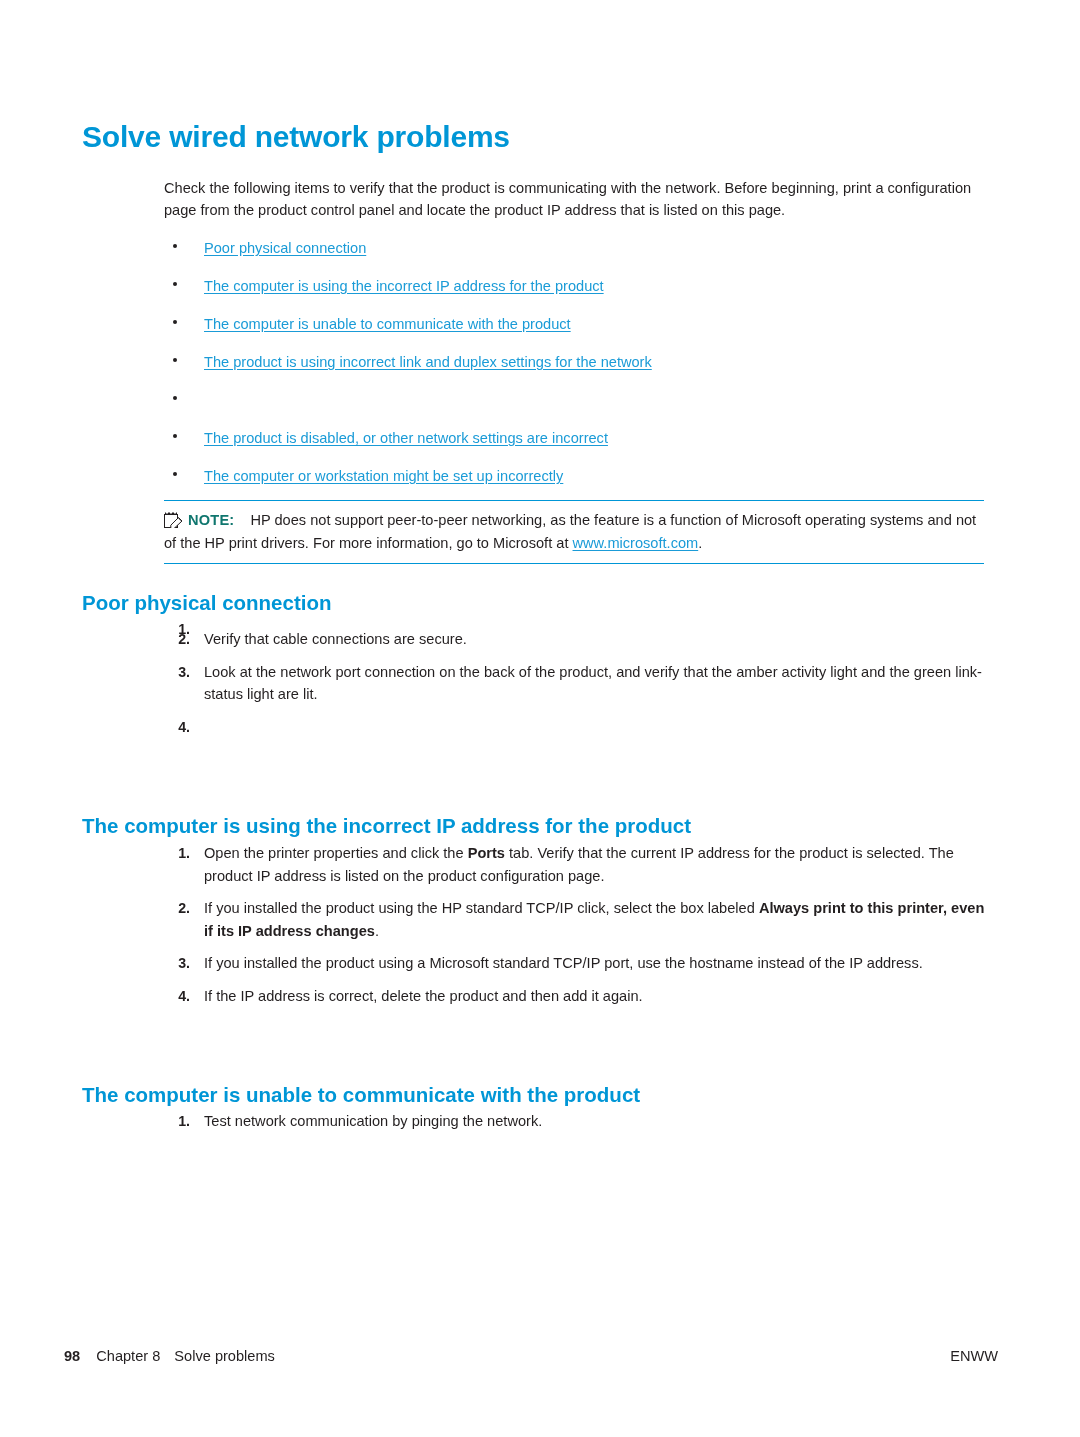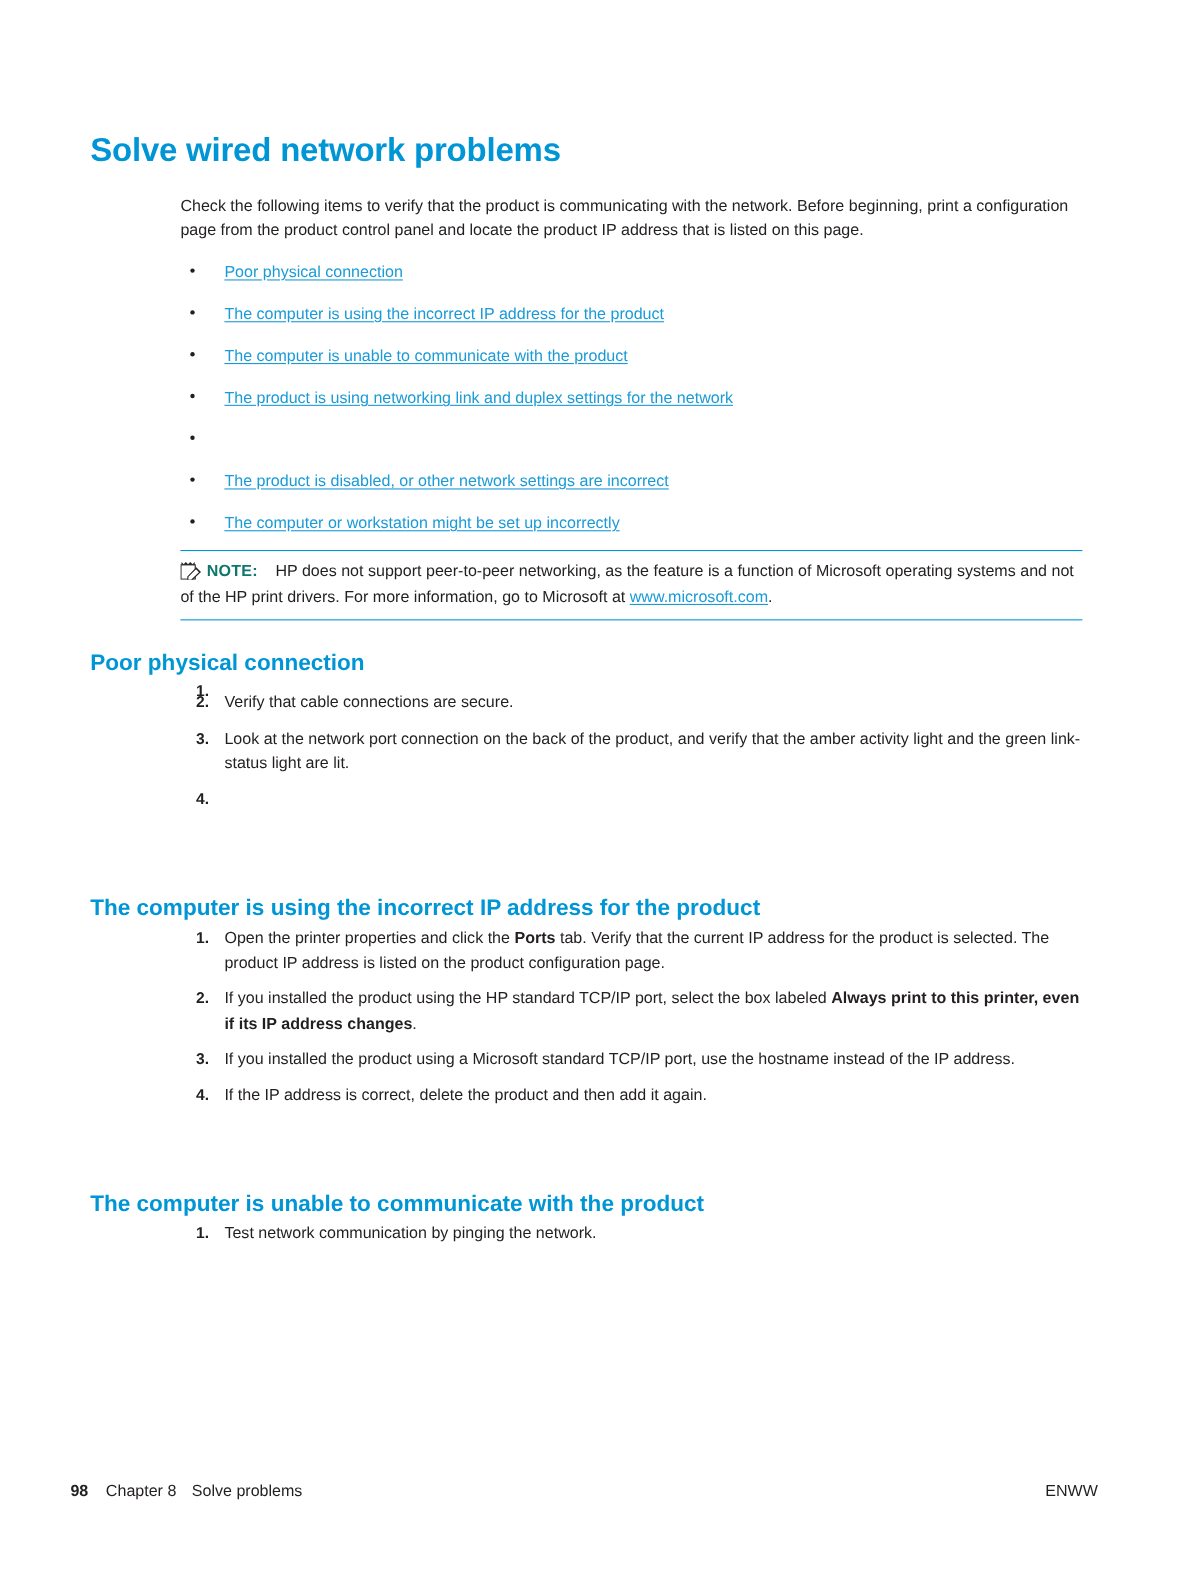--- a/index.html
+++ b/index.html
@@ -171,21 +171,21 @@
     <div class="link-item">
       <span class="bullet"></span>
       <span class="link-text">The computer is using the incorrect IP address for the product</span>
     </div>
     <div class="link-item">
       <span class="bullet"></span>
       <span class="link-text">The computer is unable to communicate with the product</span>
     </div>
     <div class="link-item">
       <span class="bullet"></span>
-      <span class="link-text">The product is using networking link and duplex settings for the network</span>
+      <span class="link-text">The product is using incorrect link and duplex settings for the network</span>
     </div>
     <div class="link-item">
       <span class="bullet"></span>
     </div>
     <div class="link-item">
       <span class="bullet"></span>
       <span class="link-text">The product is disabled, or other network settings are incorrect</span>
     </div>
     <div class="link-item">
       <span class="bullet"></span>
@@ -225,21 +225,21 @@
   </div>
 
   <h2 class="h2" style="top:797px;">The computer is using the incorrect IP address for the product</h2>
   <div class="olist" style="top:842px;">
     <div class="oitem">
       <span class="num">1.</span>
       <span>Open the printer properties and click the </span><b>Ports</b><span> tab. Verify that the current IP address for the product is selected. The product IP address is listed on the product configuration page.</span>
     </div>
     <div class="oitem">
       <span class="num">2.</span>
-      <span>If you installed the product using the HP standard TCP/IP port, select the box labeled </span><b>Always print to this printer, even if its IP address changes</b><span>.</span>
+      <span>If you installed the product using the HP standard TCP/IP click, select the box labeled </span><b>Always print to this printer, even if its IP address changes</b><span>.</span>
     </div>
     <div class="oitem">
       <span class="num">3.</span>
       <span>If you installed the product using a Microsoft standard TCP/IP port, use the hostname instead of the IP address.</span>
     </div>
     <div class="oitem">
       <span class="num">4.</span>
       <span>If the IP address is correct, delete the product and then add it again.</span>
     </div>
   </div>

